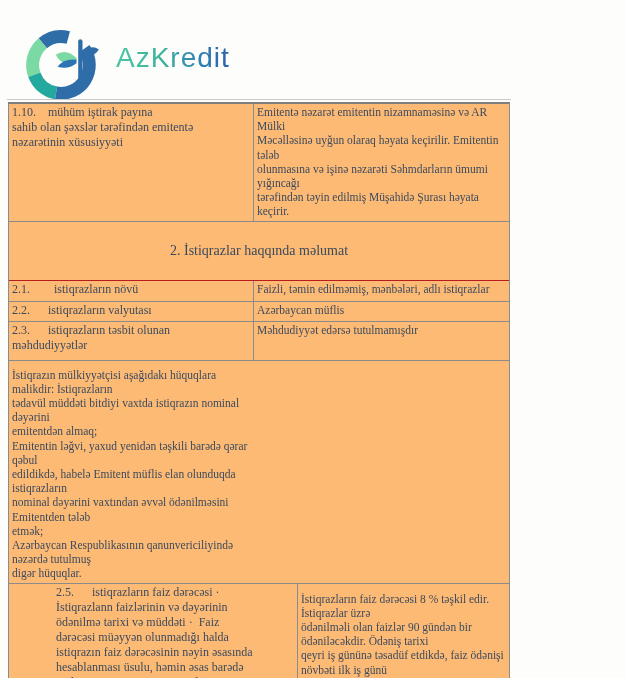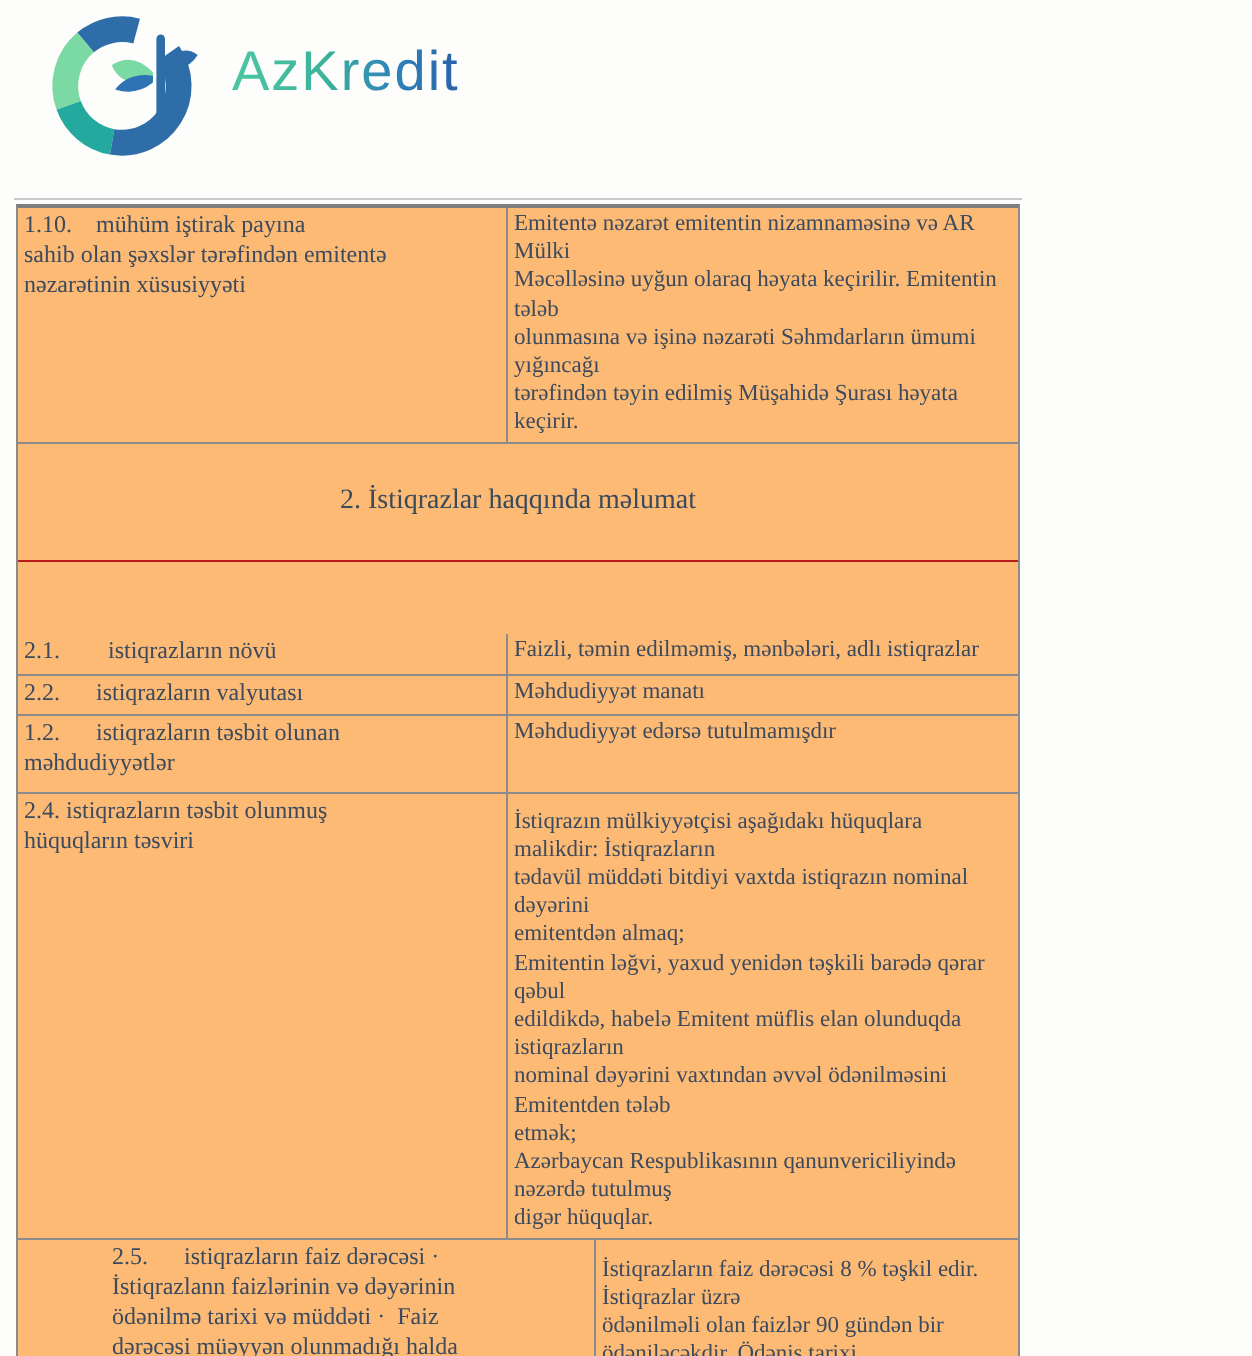--- a/index.html
+++ b/index.html
@@ -1,21 +1,21 @@
 <!DOCTYPE html>
 <html><head>
 <meta charset="utf-8">
 <style>
   html,body{margin:0;padding:0;}
   body{
     width:626px;height:678px;position:relative;background:#fdfdfc;
     font-family:"Liberation Serif",serif;color:#3b4a5e;overflow:hidden;
   }
   
-  .logo{position:absolute;left:14px;top:0;display:flex;align-items:center;}
+  .logo{position:absolute;left:14px;top:22px;display:flex;align-items:center;}
   .logo-mark{width:94px;height:86px;}
   .logo-word{height:44px;margin-left:8px;margin-top:-14px;}
   .logo-word text{
     font-family:"Liberation Sans",sans-serif;font-size:28px;font-weight:500;
     letter-spacing:1px;
   }
   
   .tbl{
     position:absolute;left:8px;top:102px;width:502px;box-sizing:border-box;
     border:1px solid #8b8b8b;border-top:2px solid #7e7e7e;
@@ -28,21 +28,21 @@
   .row:last-child{border-bottom:none;margin-left:44px;}
   .cell{padding:1px 4px 2px 3px;box-sizing:border-box;white-space:pre-wrap;}
   .cell.label{border-right:1px solid #8b8b8b;font-size:12px;line-height:15px;}
   .cell.value{font-size:11.5px;line-height:14.2px;}
   .r110{min-height:67px;}
   .rsec{min-height:58px;display:block;border-bottom:1px solid #b91c1c;}
   .section-title{
     display:flex;align-items:center;justify-content:center;height:100%;
     min-height:58px;font-size:14px;color:#394а5c;color:#394a5c;
   }
-  .r21{min-height:21px;margin-top:36px;}
+  .r21{min-height:21px;}
   .r22{min-height:20px;}
   .r23{min-height:39px;}
   .r24{min-height:146px;}
   .r24 .cell.value{padding-top:7px;}
   .r25{min-height:199px;}
   .r25 .cell.value{padding-top:8px;}
 </style>
 </head>
 <body>
 
@@ -94,32 +94,30 @@
       <div class="section-title">2. İstiqrazlar haqqında məlumat</div>
     </div>
 
     <div class="row r21">
       <div class="cell label">2.1.        istiqrazların növü</div>
       <div class="cell value">Faizli, təmin edilməmiş, mənbələri, adlı istiqrazlar</div>
     </div>
 
     <div class="row r22">
       <div class="cell label">2.2.      istiqrazların valyutası</div>
-      <div class="cell value">Məhdudiyyət manatı</div>
+      <div class="cell value">Azərbaycan müflis</div>
     </div>
 
     <div class="row r23">
-      <div class="cell label">1.2.      istiqrazların təsbit olunan
+      <div class="cell label">2.3.      istiqrazların təsbit olunan
 məhdudiyyətlər</div>
       <div class="cell value">Məhdudiyyət edərsə tutulmamışdır</div>
     </div>
 
     <div class="row r24">
-      <div class="cell label">2.4. istiqrazların təsbit olunmuş
-hüquqların təsviri</div>
       <div class="cell value">İstiqrazın mülkiyyətçisi aşağıdakı hüquqlara malikdir: İstiqrazların
 tədavül müddəti bitdiyi vaxtda istiqrazın nominal dəyərini
 emitentdən almaq;
 Emitentin ləğvi, yaxud yenidən təşkili barədə qərar qəbul
 edildikdə, habelə Emitent müflis elan olunduqda istiqrazların
 nominal dəyərini vaxtından əvvəl ödənilməsini Emitentden tələb
 etmək;
 Azərbaycan Respublikasının qanunvericiliyində nəzərdə tutulmuş
 digər hüquqlar.</div>
     </div>

